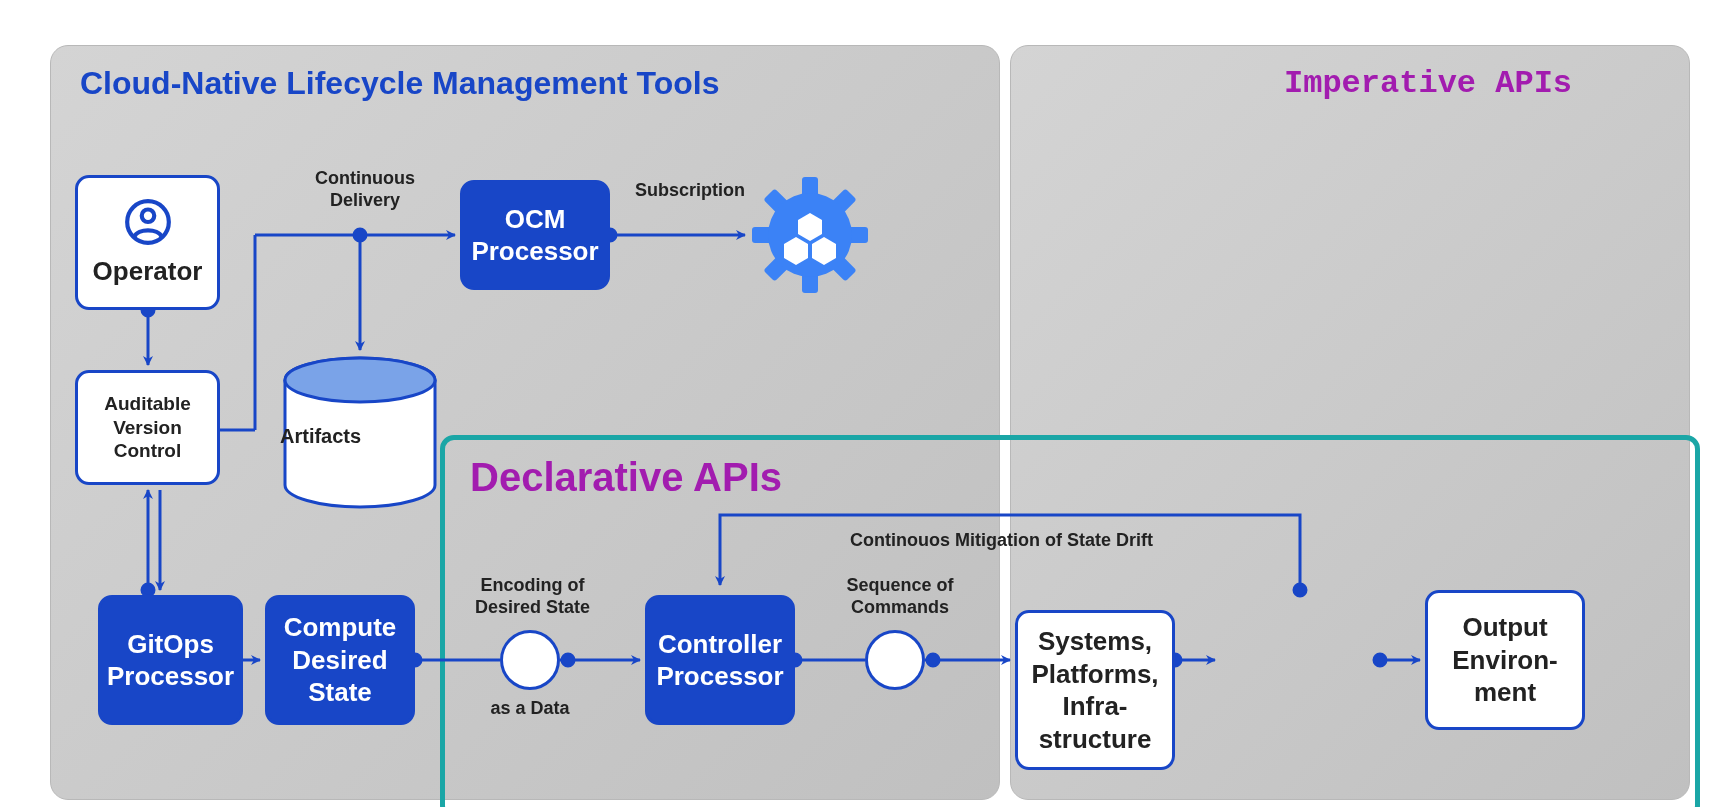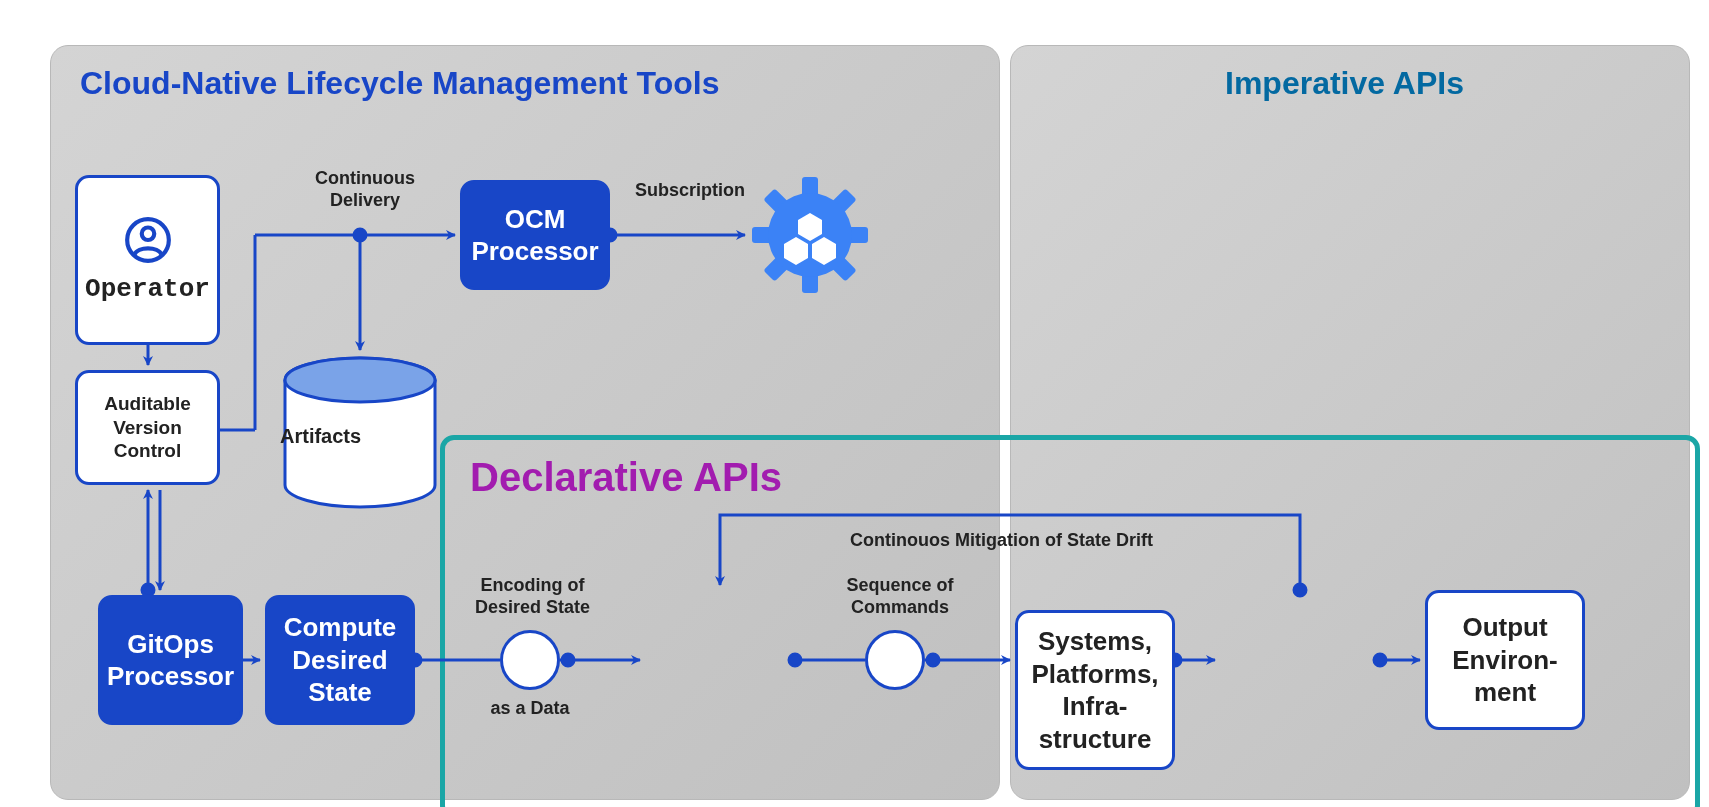--- a/index.html
+++ b/index.html
@@ -68,21 +68,21 @@
 </style>
 </head>
 <body>
 
 <div class="canvas">
 
   <div class="panel" style="left:30px; top:25px; width:950px; height:755px;"></div>
   <div class="panel-title" style="left:60px; top:45px; color:#1846c7;">Cloud-Native Lifecycle Management Tools</div>
 
   <div class="panel" style="left:990px; top:25px; width:680px; height:755px;"></div>
-  <div class="panel-title" style="left:1205px; top:45px; color:#0369a1;">Imperative APIs</div>
+  <div class="panel-title" style="left:1264px; top:45px; color:#a21caf;font-family:Liberation Mono, monospace;">Imperative APIs</div>
 
   <div class="declarative-border" style="left:420px; top:415px; width:1260px; height:385px;"></div>
   <div class="panel-title" style="left:450px; top:435px; color:#a21caf; font-size:40px;">Declarative APIs</div>
 
   <svg class="wires" width="1709" height="807">
     <defs>
       <marker id="arrow" markerWidth="12" markerHeight="12" refX="9" refY="5" orient="auto" markerUnits="userSpaceOnUse">
         <path d="M0,0 L10,5 L0,10 L3,5 Z" fill="#1846c7"></path>
       </marker>
     </defs>
@@ -126,21 +126,21 @@
       <circle cx="1155" cy="640" r="6" fill="#1846c7"></circle>
 
       <line x1="1360" y1="640" x2="1400" y2="640" marker-end="url(#arrow)"></line>
       <circle cx="1360" cy="640" r="6" fill="#1846c7"></circle>
 
       <path d="M 1280 570 L 1280 495 L 700 495 L 700 565" marker-end="url(#arrow)"></path>
       <circle cx="1280" cy="570" r="6" fill="#1846c7"></circle>
     </g>
   </svg>
 
-  <div class="box white" style="left:55px; top:155px; width:145px; height:170px; flex-direction:column; gap:8px;font-family:Liberation Mono, monospace;">
+  <div class="box white" style="left:55px; top:155px; width:145px; height:135px; flex-direction:column; gap:8px;">
     <svg width="50" height="50" viewBox="0 0 24 24">
       <circle cx="12" cy="12" r="10" fill="none" stroke="#1846c7" stroke-width="2"></circle>
       <circle cx="12" cy="9" r="3" fill="none" stroke="#1846c7" stroke-width="2"></circle>
       <path d="M5.5 19 C7 15, 17 15, 18.5 19" fill="none" stroke="#1846c7" stroke-width="2"></path>
     </svg>
     <span>Operator</span>
   </div>
 
   <div class="box white" style="left:55px; top:350px; width:145px; height:115px; font-size:19px;justify-content:center;">
     <span>Auditable Version Control</span>
@@ -193,20 +193,23 @@
   <div class="box blue" style="left:58px; top:575px; width:145px; height:130px;margin-left:20px;">
     <span>GitOps Processor</span>
   </div>
 
   <div class="box blue" style="left:245px; top:575px; width:150px; height:130px;">
     <span>Compute Desired State</span>
   </div>
 
   <div class="circle" style="left:480px; top:610px; width:60px; height:60px;"></div>
 
+  <div class="box blue" style="left:625px; top:575px; width:150px; height:130px;">
+    <span>Controller Processor</span>
+  </div>
 
   <div class="circle" style="left:845px; top:610px; width:60px; height:60px;"></div>
 
   <div class="box white" style="left:995px; top:560px; width:160px; height:160px;margin-top:30px;">
     <span>Systems, Platforms, Infra-structure</span>
   </div>
 
 
   <div class="box white" style="left:1405px; top:570px; width:160px; height:140px;">
     <span>Output Environ-ment</span>

